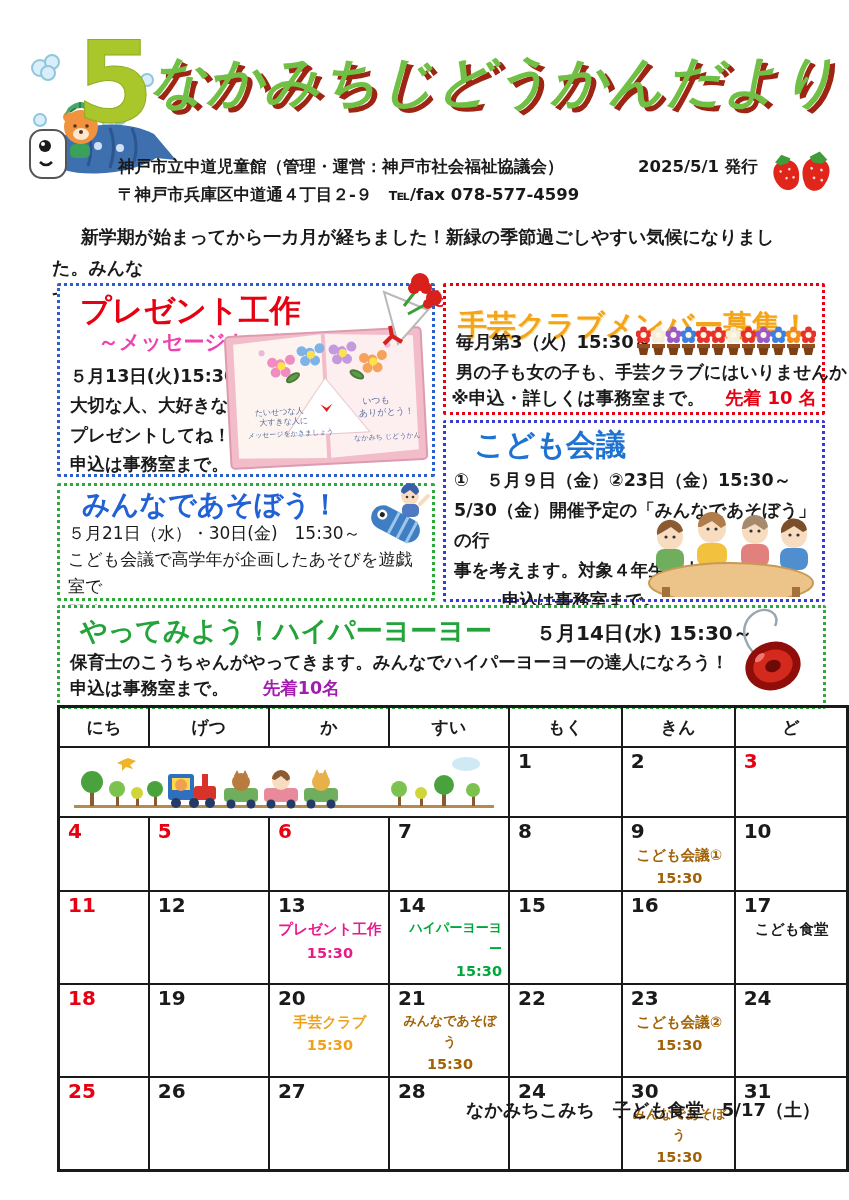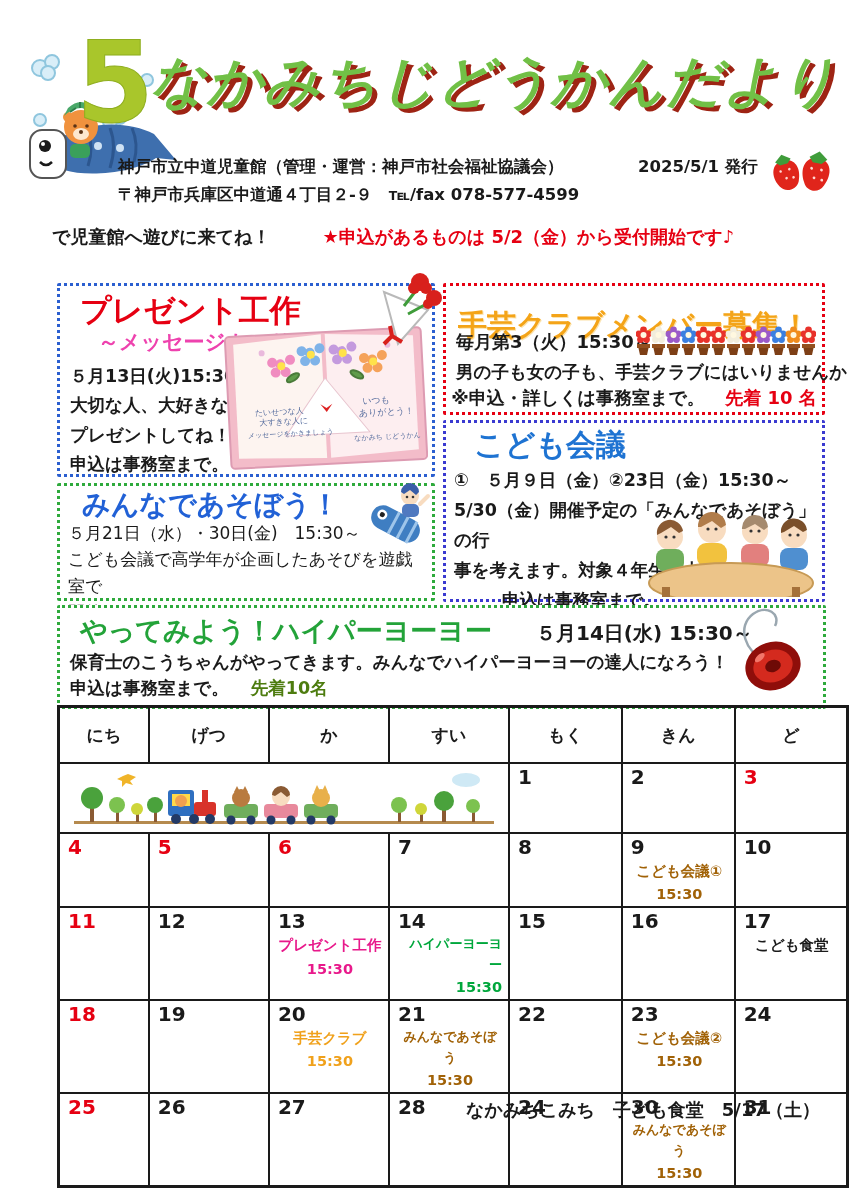--- a/index.html
+++ b/index.html
@@ -58,28 +58,28 @@
   #play-title{left:22px;top:0px;font-size:28px;font-weight:900;color:#2161d6;}
   #play-body{left:8px;top:34px;width:360px;font-size:17px;font-weight:normal;line-height:1.55;}
   #play-koi{right:-4px;top:-6px;}
 
   #box-yoyo{left:57px;top:605px;width:763px;height:98px;}
   #yoyo-row1{position:absolute;left:20px;top:4px;display:flex;align-items:baseline;}
   #yoyo-title{font-size:27px;font-weight:900;color:#23a339;}
   #yoyo-date{font-size:20px;font-weight:bold;margin-left:44px;margin-top:8px;}
   #yoyo-l1{position:absolute;left:10px;top:42px;font-size:17.5px;font-weight:bold;}
   #yoyo-row2{position:absolute;left:10px;top:68px;font-size:17.5px;font-weight:bold;}
-  #yoyo-cap{color:#4d7c0f;margin-left:16px;}
+  #yoyo-cap{color:#a21caf;margin-left:28px;}
   #yoyo-img{position:absolute;right:8px;top:-4px;}
 
   
   #cal{left:57px;top:705px;border-collapse:collapse;table-layout:fixed;}
   #cal,#cal td,#cal th{border:2px solid #1a1a1a;}
   #cal{border-width:3px;}
-  #cal th{height:30px;font-size:17px;font-weight:bold;text-align:center;padding:12px;}
+  #cal th{height:30px;font-size:17px;font-weight:bold;text-align:center;padding:4px;}
   #cal td{vertical-align:top;padding:2px 0 0 8px;position:relative;}
   .c0{width:85px;}.cn{width:113px;}
   .r1 td{height:62px;}.r2 td{height:68px;}.r3 td{height:68px;}.r4 td{height:68px;}.r5 td{height:80px;}
   .day{font-size:20px;font-weight:bold;line-height:1.1;display:block;}
   .red{color:#e60012;}
   .ev{display:block;text-align:center;font-size:14.5px;font-weight:bold;line-height:1.6;margin-top:2px;padding-right:6px;}
   .ev-blue{color:#a16207;}
   .ev-pink{color:#e8198b;}
   .ev-green{color:#00a73c;}
   .ev-orange{color:#f0a11b;}
@@ -151,20 +151,21 @@
       <g fill="#ffd9d4">
           <circle cx="45" cy="23" r="1.4"></circle>
           <circle cx="55" cy="23" r="1.4"></circle>
           <circle cx="49" cy="32" r="1.4"></circle>
           <circle cx="57" cy="33" r="1.4"></circle>
         </g>
     </g>
   </svg>
 
   <div class="abs" id="intro">
+    <div class="l1">新学期が始まってから一カ月が経ちました！新緑の季節過ごしやすい気候になりました。みんな</div>
     <div class="row2">
       <span>で児童館へ遊びに来てね！</span>
       <span id="notice" class="b">★申込があるものは 5/2（金）から受付開始です♪</span>
     </div>
   </div>
 
   <div class="box bd-blue" id="box-present">
     <div class="abs" id="present-title">プレゼント工作</div>
     <div class="abs" id="present-sub">～メッセージカードを作ろう～</div>
     <div class="abs" id="present-body">

